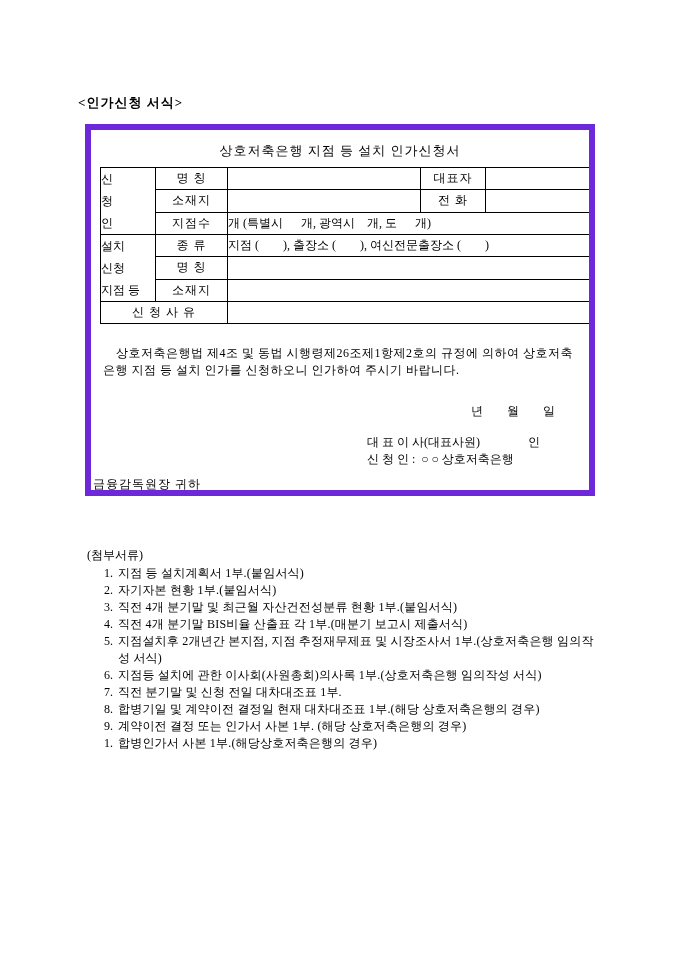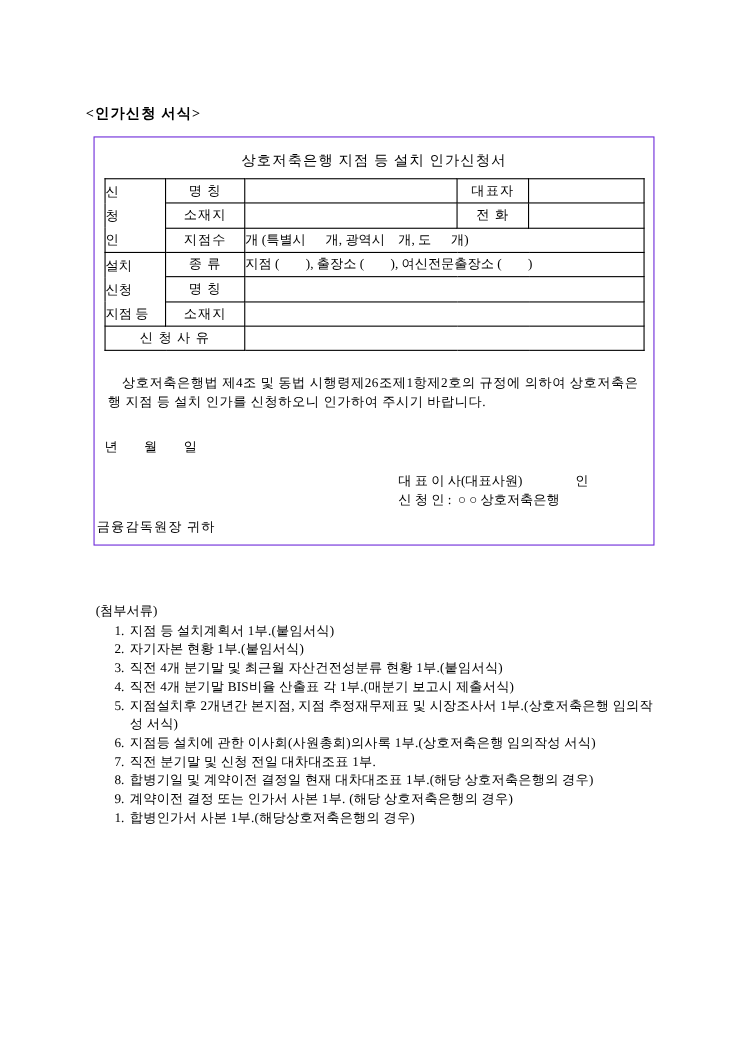--- a/index.html
+++ b/index.html
@@ -15,21 +15,21 @@
 
   .heading {
     font-weight: bold;
     font-size: 13px;
     letter-spacing: 1px;
     margin-left: -7px;
     margin-bottom: 12px;
   }
 
   .form-box {
-    border: 1px solid #6d28d9;
+    border: 6px solid #6d28d9;
     height: 372px;
     padding: 0 9px;
     overflow: hidden;
   }
   .form-title {
     text-align: center;
     font-size: 13px;
     letter-spacing: 1px;
     margin-top: 12px;
   }
@@ -56,21 +56,21 @@
   td.value-center { text-align: left; white-space: pre; }
 
   .statement {
     margin: 21px 4px 0 3px;
     line-height: 17px;
     text-indent: 13px;
     letter-spacing: 0.5px;
   }
   .date-line {
     margin-top: 24px;
-    text-align: left;
+    text-align: right;
     padding-right: 25px;
     white-space: pre;
     line-height: 17px;
   }
   .signer { margin-top: 14px; padding-left: 267px; line-height: 17px; }
   .signer div { white-space: pre; }
   .recipient {
     margin-top: 8px;
     margin-left: -7px;
     letter-spacing: 1px;

